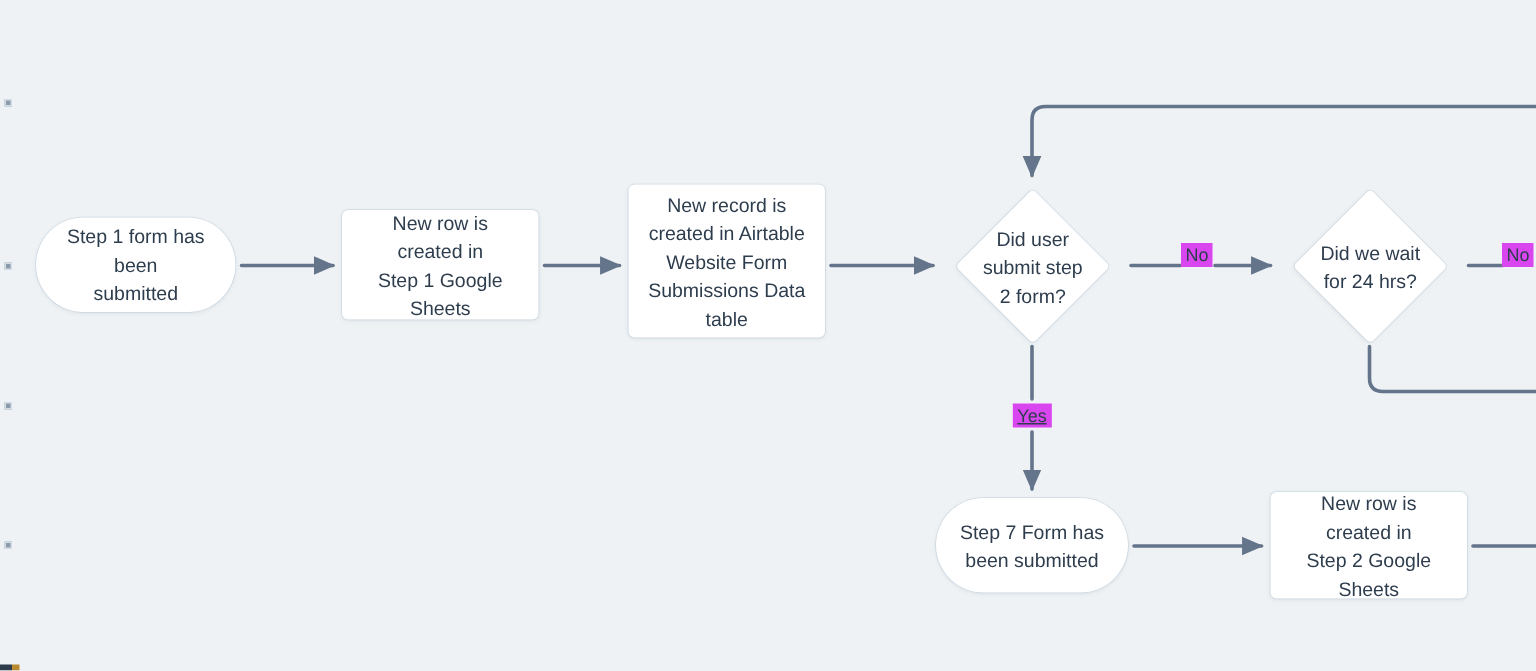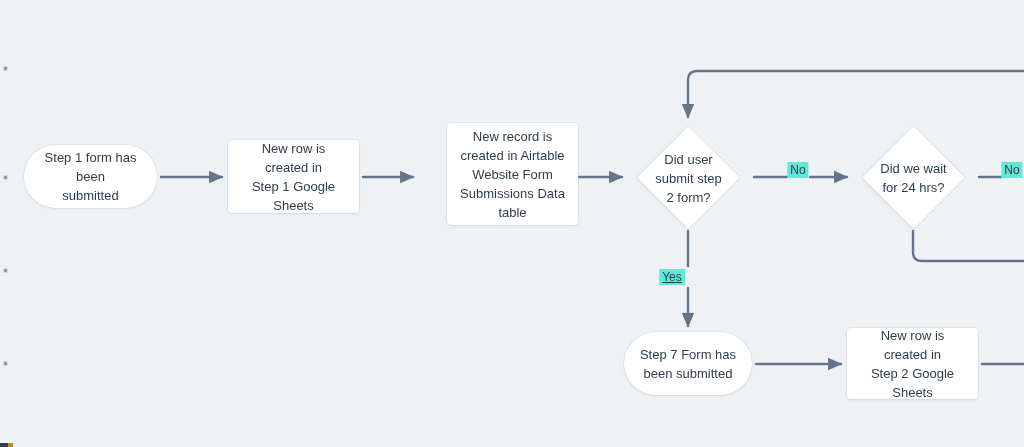--- a/index.html
+++ b/index.html
@@ -77,21 +77,21 @@
     line-height: 19px;
     white-space: pre-line;
   }
   
   .edge-label {
     position: absolute;
     z-index: 3;
     color: #2e3d4d;
     font-size: 12px;
     line-height: 14px;
-    background: #5eead4;
+    background: #d946ef;
     padding: 1px 3px;
     white-space: nowrap;
   }
   
   .gutter-dot {
     position: absolute;
     z-index: 3;
     width: 5px;
     height: 5px;
     background: #8b9bad;
@@ -148,21 +148,21 @@
   <div class="node pill" style="left:24px; top:145px; width:133px; height:63px;">
     <span class="label">Step 1 form has been
 submitted</span>
   </div>
 
   <div class="node box" style="left:228px; top:140px; width:131px; height:73px;">
     <span class="label">New row is created in
 Step 1 Google Sheets</span>
   </div>
 
-  <div class="node box" style="left:419px; top:123px; width:131px; height:102px;margin-left:28px;">
+  <div class="node box" style="left:419px; top:123px; width:131px; height:102px;">
     <span class="label">New record is
 created in Airtable
 Website Form
 Submissions Data
 table</span>
   </div>
 
   <div class="diamond" style="left:651.5px; top:140.5px; width:73px; height:73px;">
     <span class="dlabel">Did user
 submit step
@@ -179,21 +179,21 @@
 been submitted</span>
   </div>
 
   <div class="node box" style="left:847px; top:328px; width:131px; height:71px;">
     <span class="label">New row is created in
 Step 2 Google Sheets</span>
   </div>
 
   <div class="edge-label" style="left:798px; top:170px; transform:translate(-50%,-50%);">No</div>
 
-  <div class="edge-label" style="left:672px; top:277px; transform:translate(-50%,-50%);text-decoration:underline;">Yes</div>
+  <div class="edge-label" style="left:688px; top:277px; transform:translate(-50%,-50%);text-decoration:underline;">Yes</div>
 
   <div class="edge-label" style="left:1012px; top:170px; transform:translate(-50%,-50%);">No</div>
 
   <div class="gutter-dot" style="left:3px; top:66px;"></div>
   <div class="gutter-dot" style="left:3px; top:175px;"></div>
   <div class="gutter-dot" style="left:3px; top:268px;"></div>
   <div class="gutter-dot" style="left:3px; top:361px;"></div>
   <div class="corner-marker"></div>
 
 </div>

